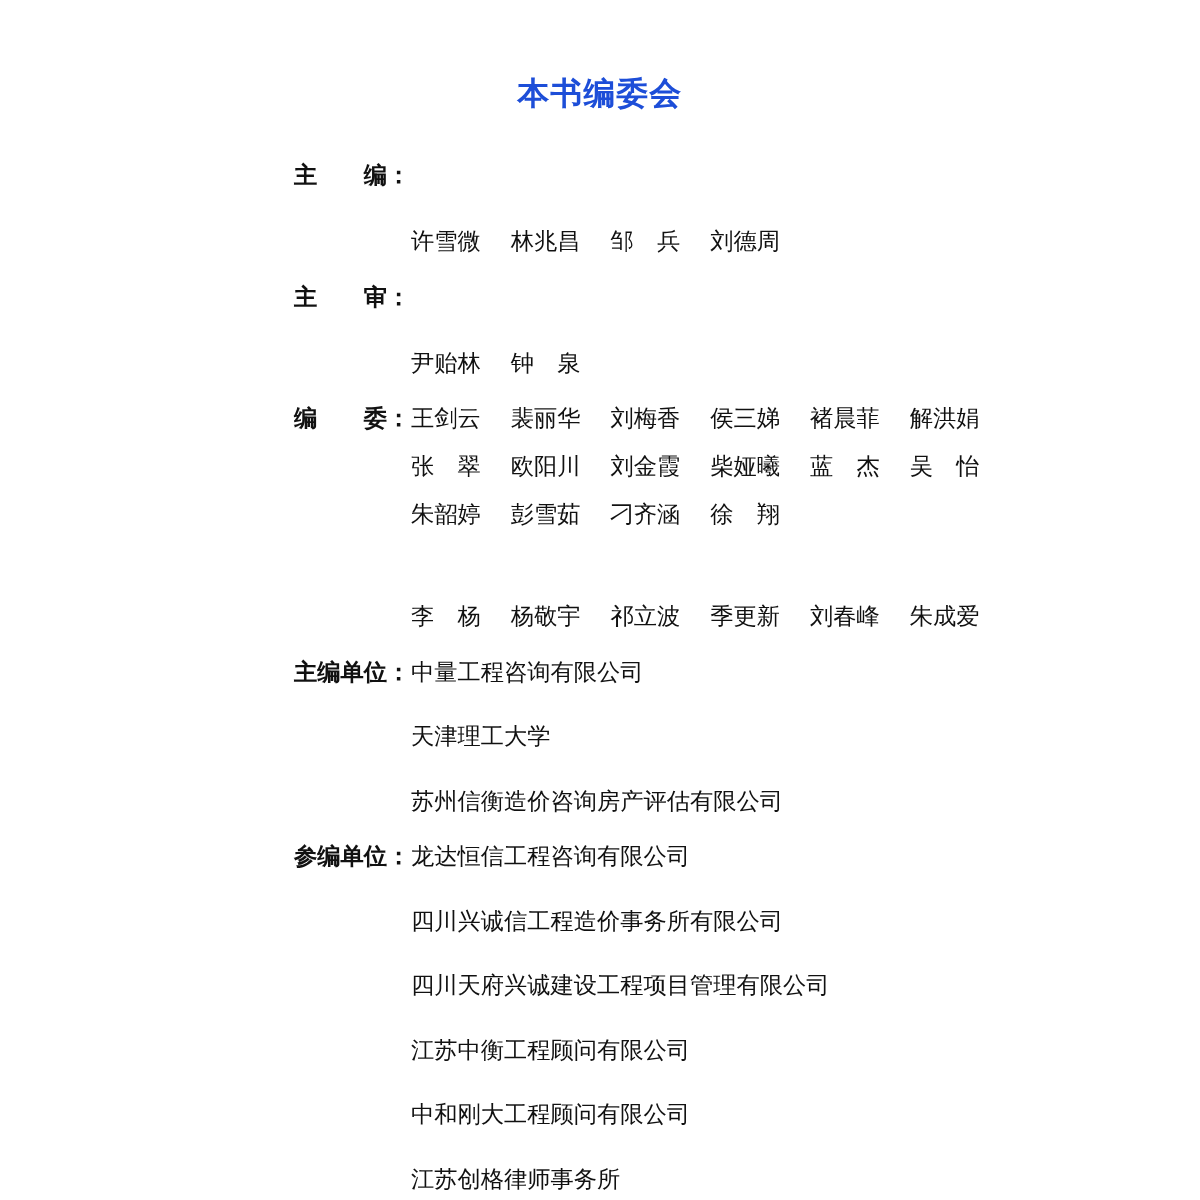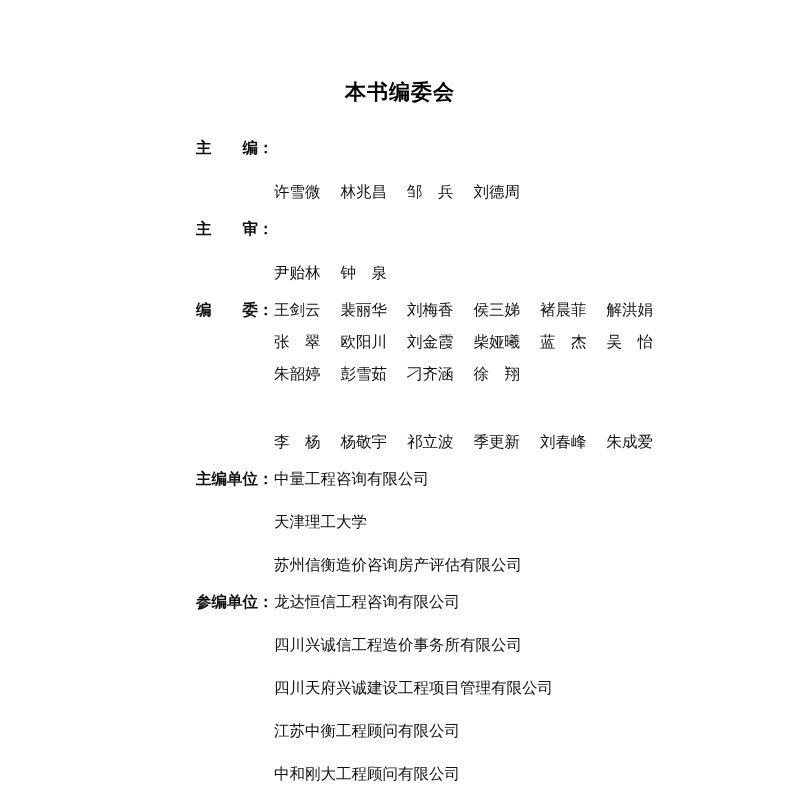--- a/index.html
+++ b/index.html
@@ -20,22 +20,22 @@
     background: #ffffff;
     box-sizing: border-box;
     overflow: hidden;
   }
   .page-title {
     text-align: center;
     font-size: 21px;
     font-weight: bold;
     letter-spacing: 1px;
     margin: 0;
-    padding-top: 78px;
-    color: #000000;
+    padding-top: 48px;
+    color: #1d4ed8;
   }
   .content {
     margin-top: 30px;
     padding-left: 196px;
   }
   .entry {
     display: flex;
     align-items: flex-start;
     margin-bottom: 13px;
   }

